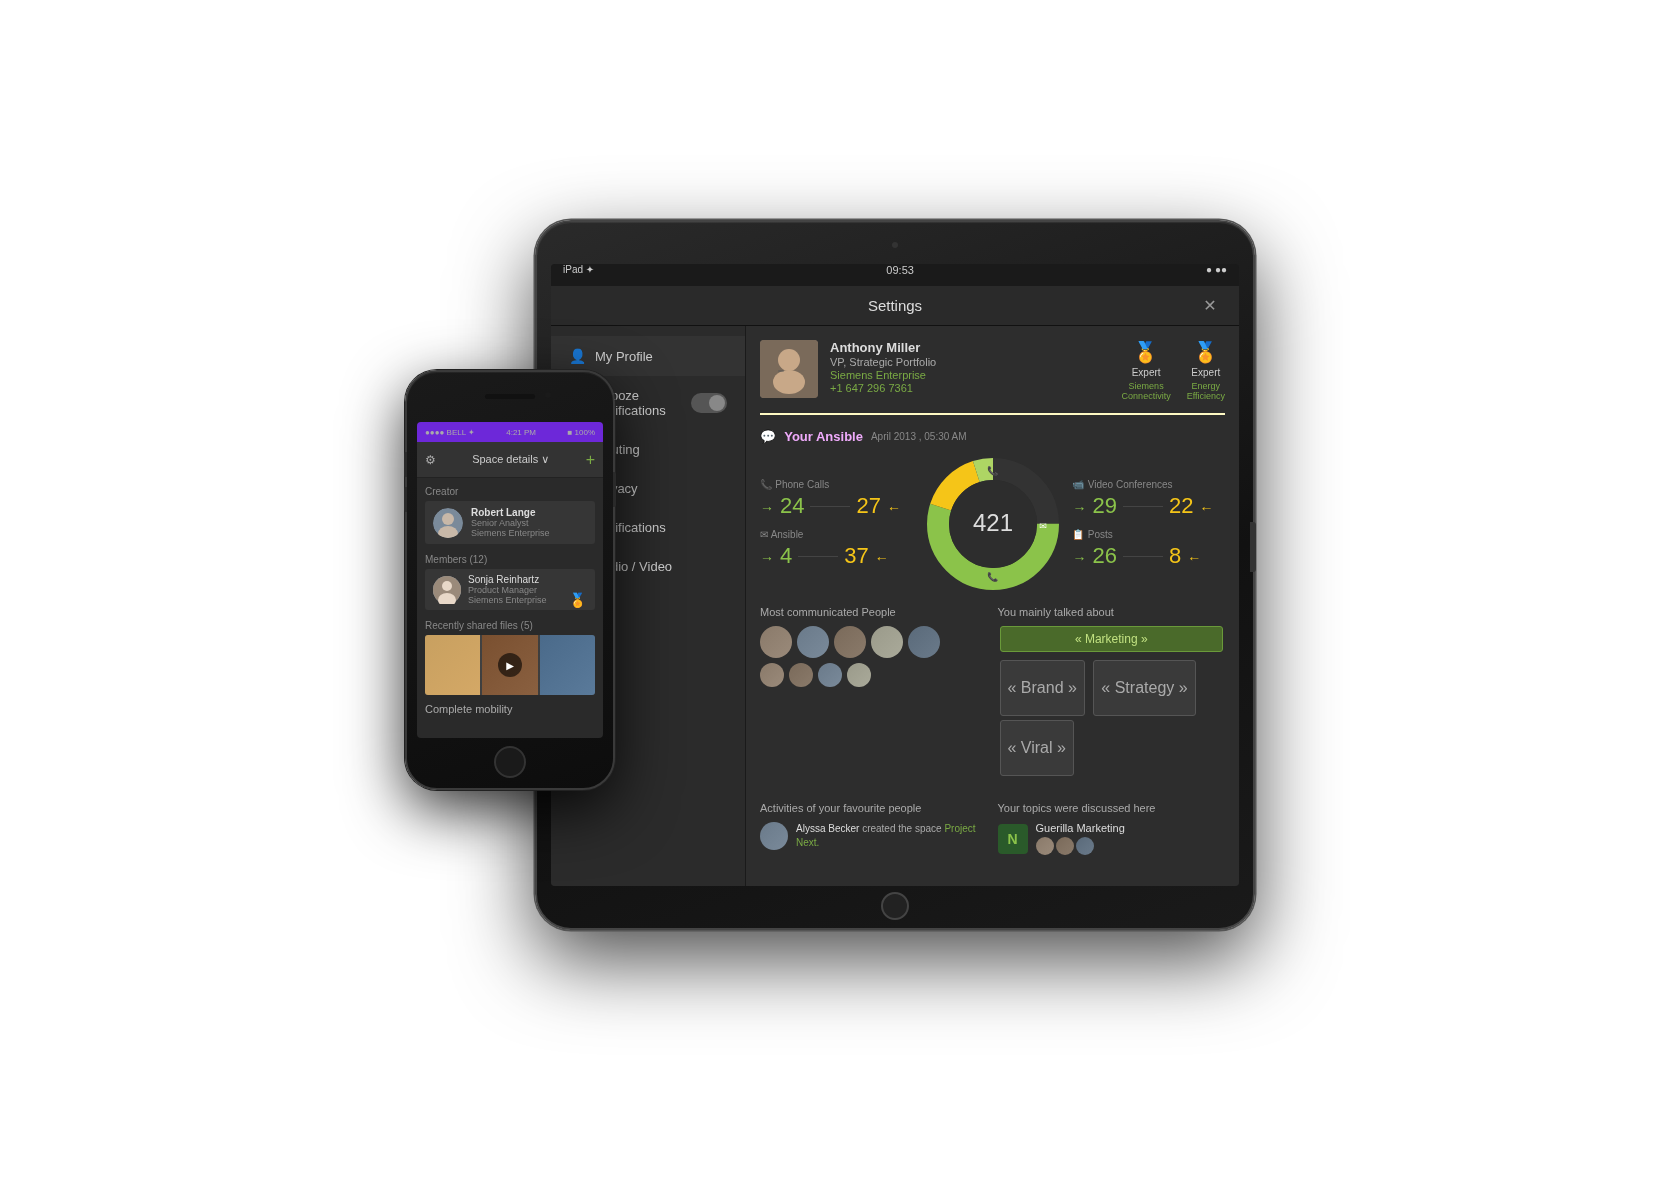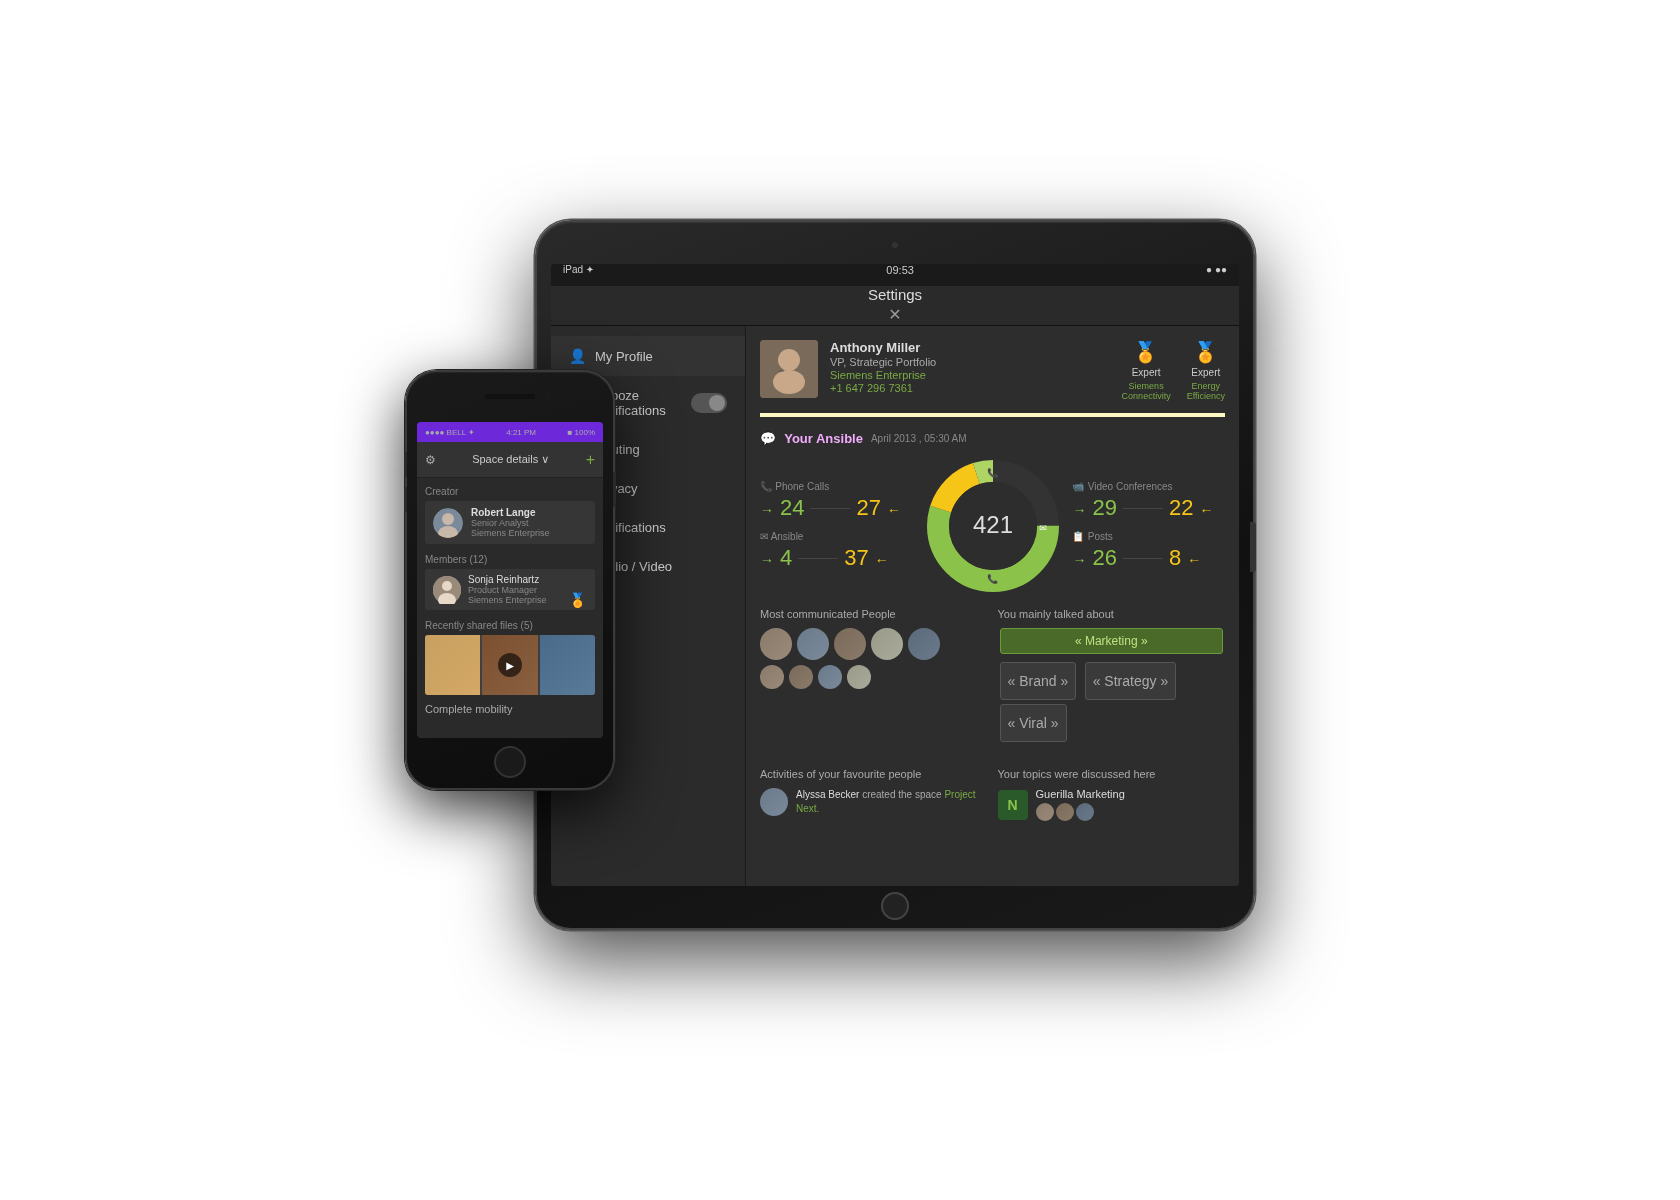--- a/index.html
+++ b/index.html
@@ -89,21 +89,20 @@
     }
 
     .ipad-title-bar {
       background: #2a2a2a;
       height: 40px;
       display: flex;
       align-items: center;
       justify-content: space-between;
       padding: 0 18px;
       border-bottom: 1px solid #111;
-      flex-direction: column;
     }
     .ipad-title-bar-title { font-size: 15px; color: #ddd; font-weight: 400; }
     .ipad-close-btn {
       width: 22px; height: 22px;
       display: flex; align-items: center; justify-content: center;
       color: #999; font-size: 16px; cursor: pointer;
     }
 
     .ipad-body {
       display: flex;
@@ -154,21 +153,21 @@
       padding: 14px;
     }
 
     
     .profile-card {
       display: flex;
       align-items: flex-start;
       gap: 12px;
       margin-bottom: 14px;
       padding-bottom: 12px;
-      border-bottom: 4px solid #fef9c3;
+      border-bottom: 2px solid #fef9c3;
     }
     .profile-avatar {
       width: 58px; height: 58px;
       border-radius: 4px;
       background: #555;
       overflow: hidden;
       flex-shrink: 0;
     }
     .profile-avatar-img {
       width: 100%; height: 100%;
@@ -243,22 +242,22 @@
     }
     .face-avatar.small {
       width: 24px; height: 24px;
     }
 
     .topic-tag {
       display: inline-block;
       background: #3a3a3a;
       border: 1px solid #555;
       color: #aaa;
-      font-size: 14px;
-      padding: 10px 7px;
+      font-size: 16px;
+      padding: 18px 7px;
       border-radius: 3px;
       margin: 2px;
       text-align: right;
     }
     .topic-tag.main {
       background: #4a6a2a;
       border-color: #6a9a3a;
       color: #c0e080;
       font-size: 12px;
       padding: 5px 14px;

